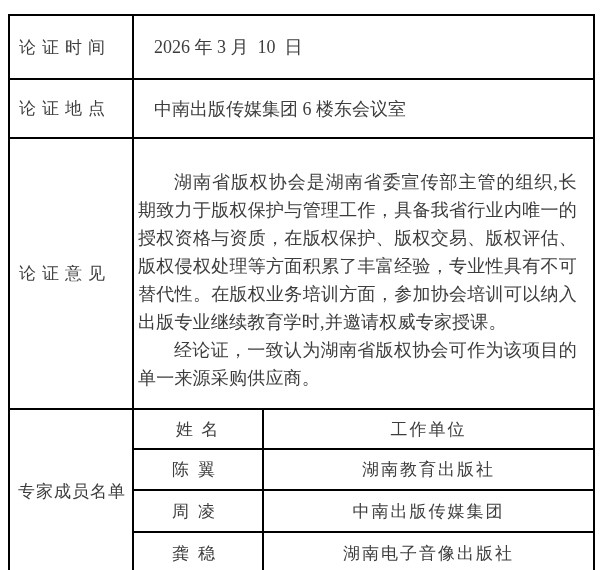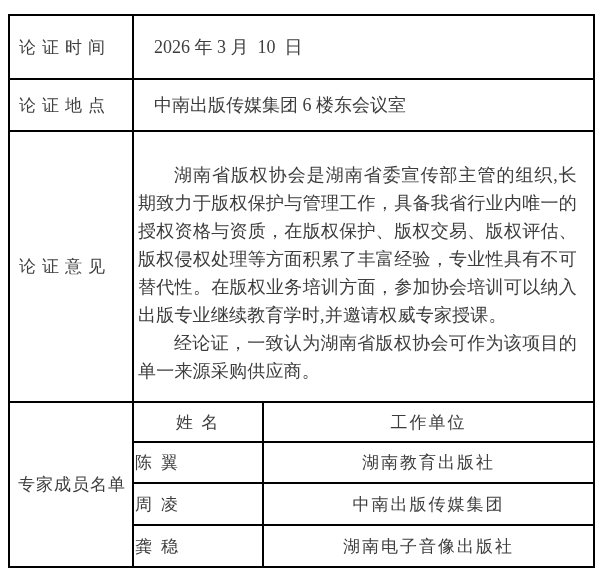--- a/index.html
+++ b/index.html
@@ -60,26 +60,26 @@
     text-indent: 2em;
     text-align: justify;
   }
   
   td.cell-center {
     text-align: center;
     font-size: 17px;
     letter-spacing: 2px;
   }
   td.name-cell {
-    text-align: left;
+    text-align: center;
     font-size: 17px;
     letter-spacing: 9px;
   }
   tr.r-time   { height: 64px; }
-  tr.r-place  { height: 52px; }
+  tr.r-place  { height: 59px; }
   tr.r-opinion{ height: 271px; }
   tr.r-exp-h  { height: 40px; }
   tr.r-exp-1  { height: 41px; }
   tr.r-exp-2  { height: 42px; }
   tr.r-exp-3  { height: 42px; }
 </style>
 </head>
 <body>
 
 <div>

